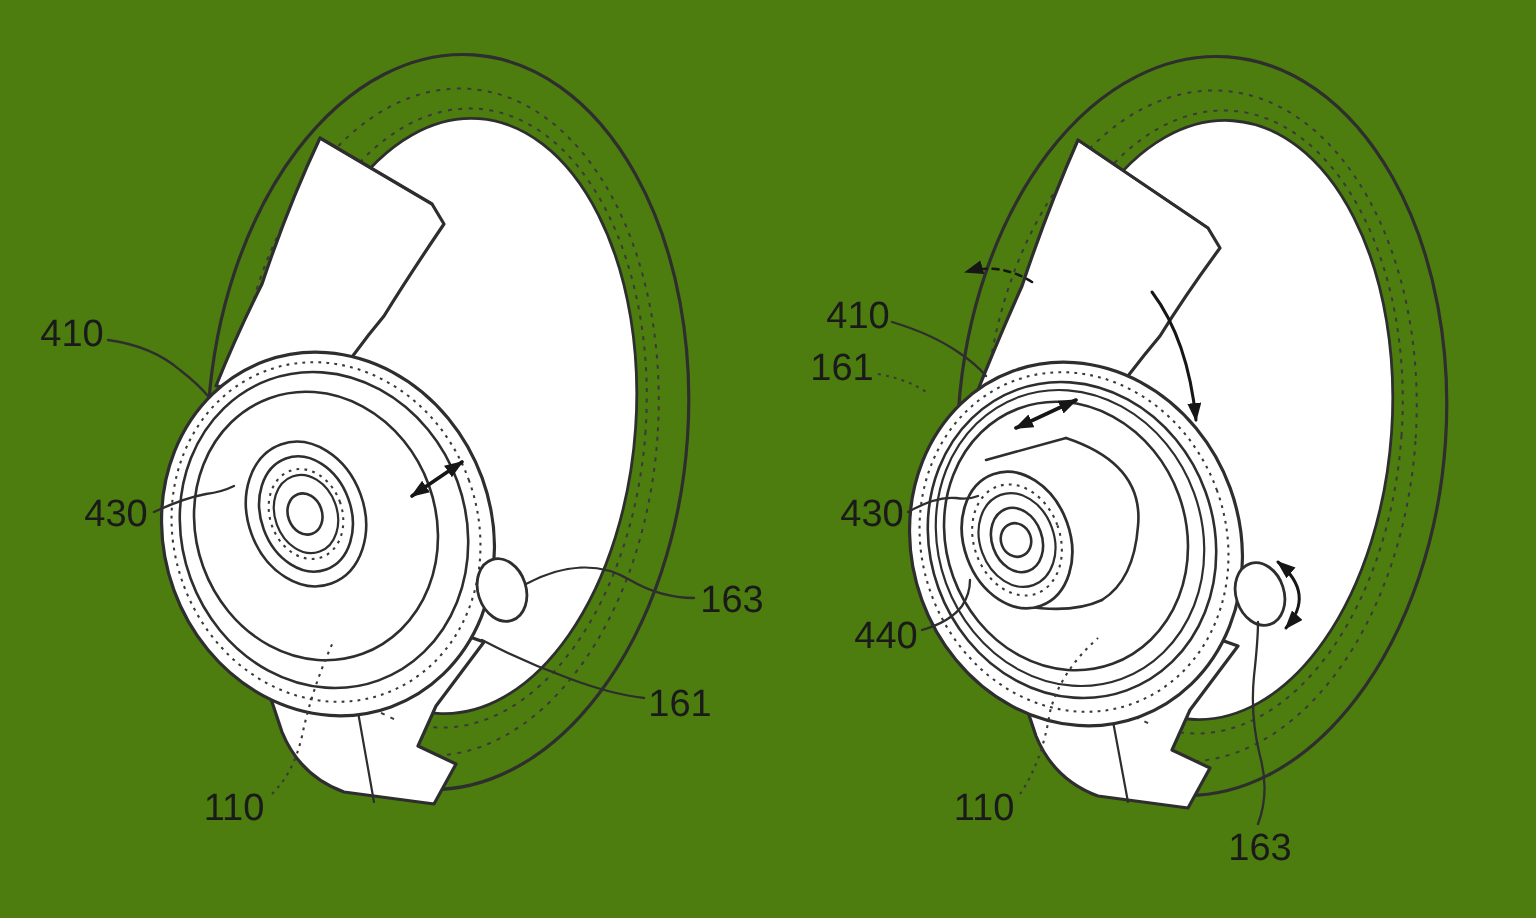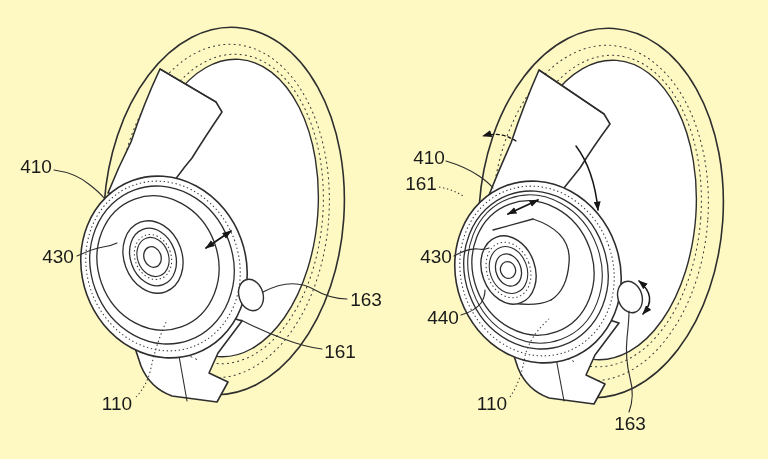--- a/index.html
+++ b/index.html
@@ -1,16 +1,16 @@
 <!DOCTYPE html>
 <html><head>
 <meta charset="utf-8">
 <style>
   html,body{margin:0;padding:0;background:#ffffff;}
-  .stage{position:relative;width:768px;height:459px;background:#fef9c3;overflow:hidden;
+  .stage{position:relative;width:768px;height:459px;background:#4d7c0f;overflow:hidden;
          font-family:"Liberation Sans", sans-serif;}
   svg{display:block;}
   .ln   {fill:none;stroke:#2e2e2e;stroke-width:1.6;stroke-linecap:round;stroke-linejoin:round;}
   .ln2  {fill:none;stroke:#2e2e2e;stroke-width:1.3;stroke-linecap:round;}
   .ln3  {fill:none;stroke:#2e2e2e;stroke-width:1.1;stroke-linecap:round;}
   .wf   {fill:#ffffff;stroke:#2e2e2e;stroke-width:1.6;stroke-linejoin:round;}
   .wf2  {fill:#ffffff;stroke:#2e2e2e;stroke-width:1.4;}
   .wfill{fill:#ffffff;stroke:none;}
   .dsh  {fill:none;stroke:#3a3a3a;stroke-width:1;stroke-dasharray:2 3.2;}
   .dot  {fill:none;stroke:#3a3a3a;stroke-width:1.05;stroke-dasharray:1.4 2.6;}

